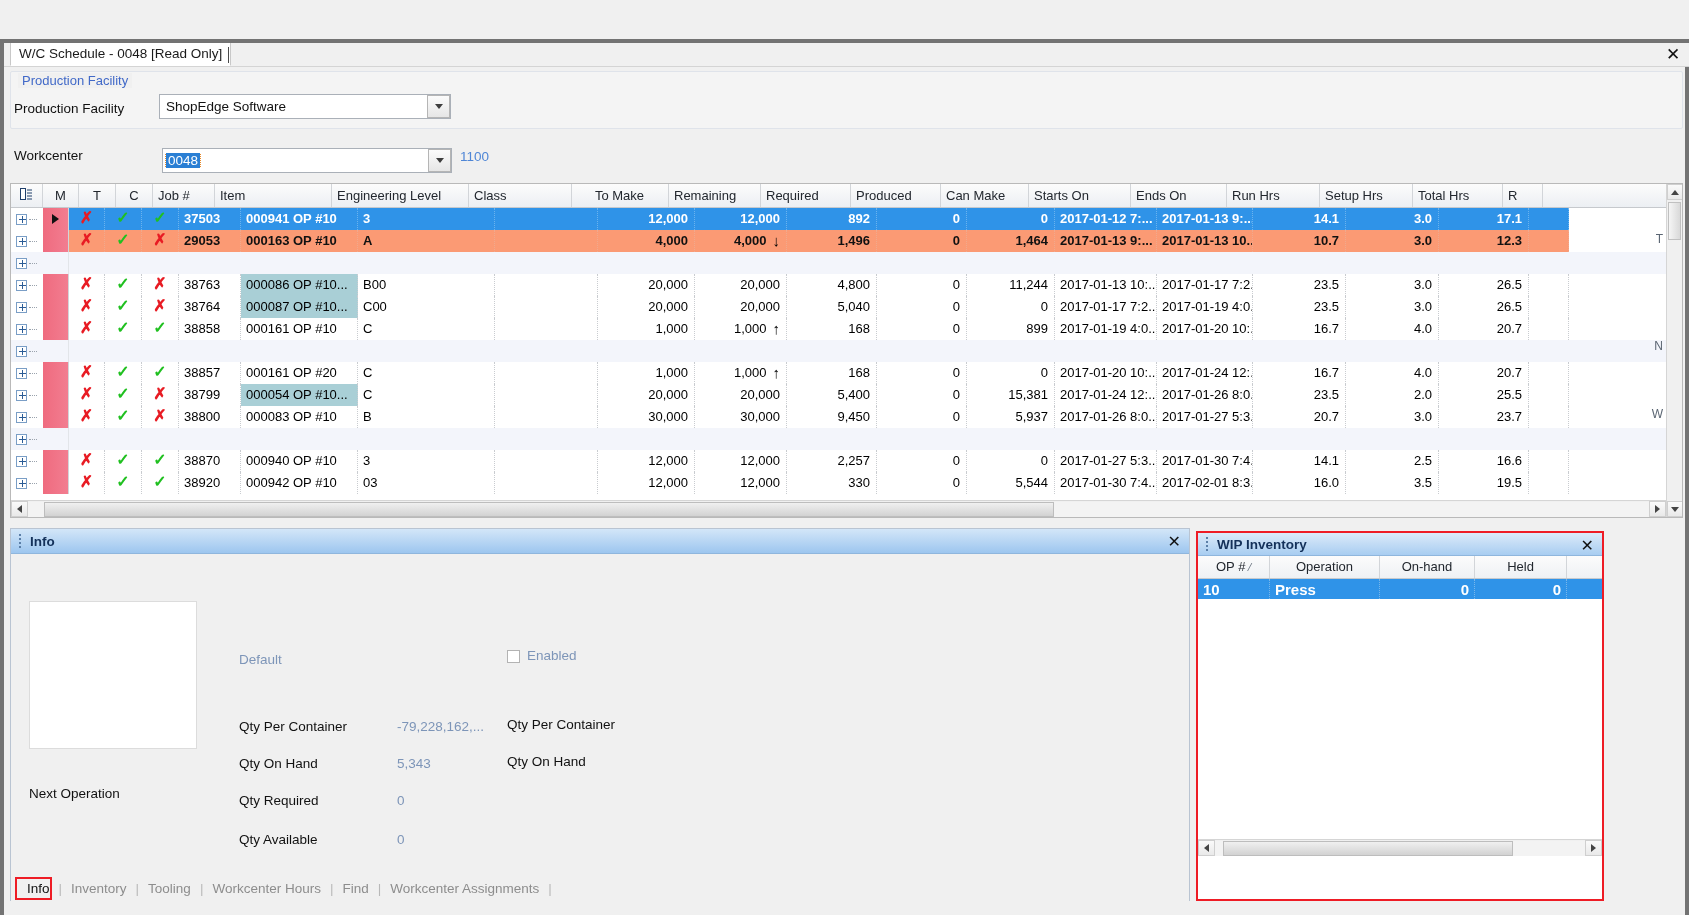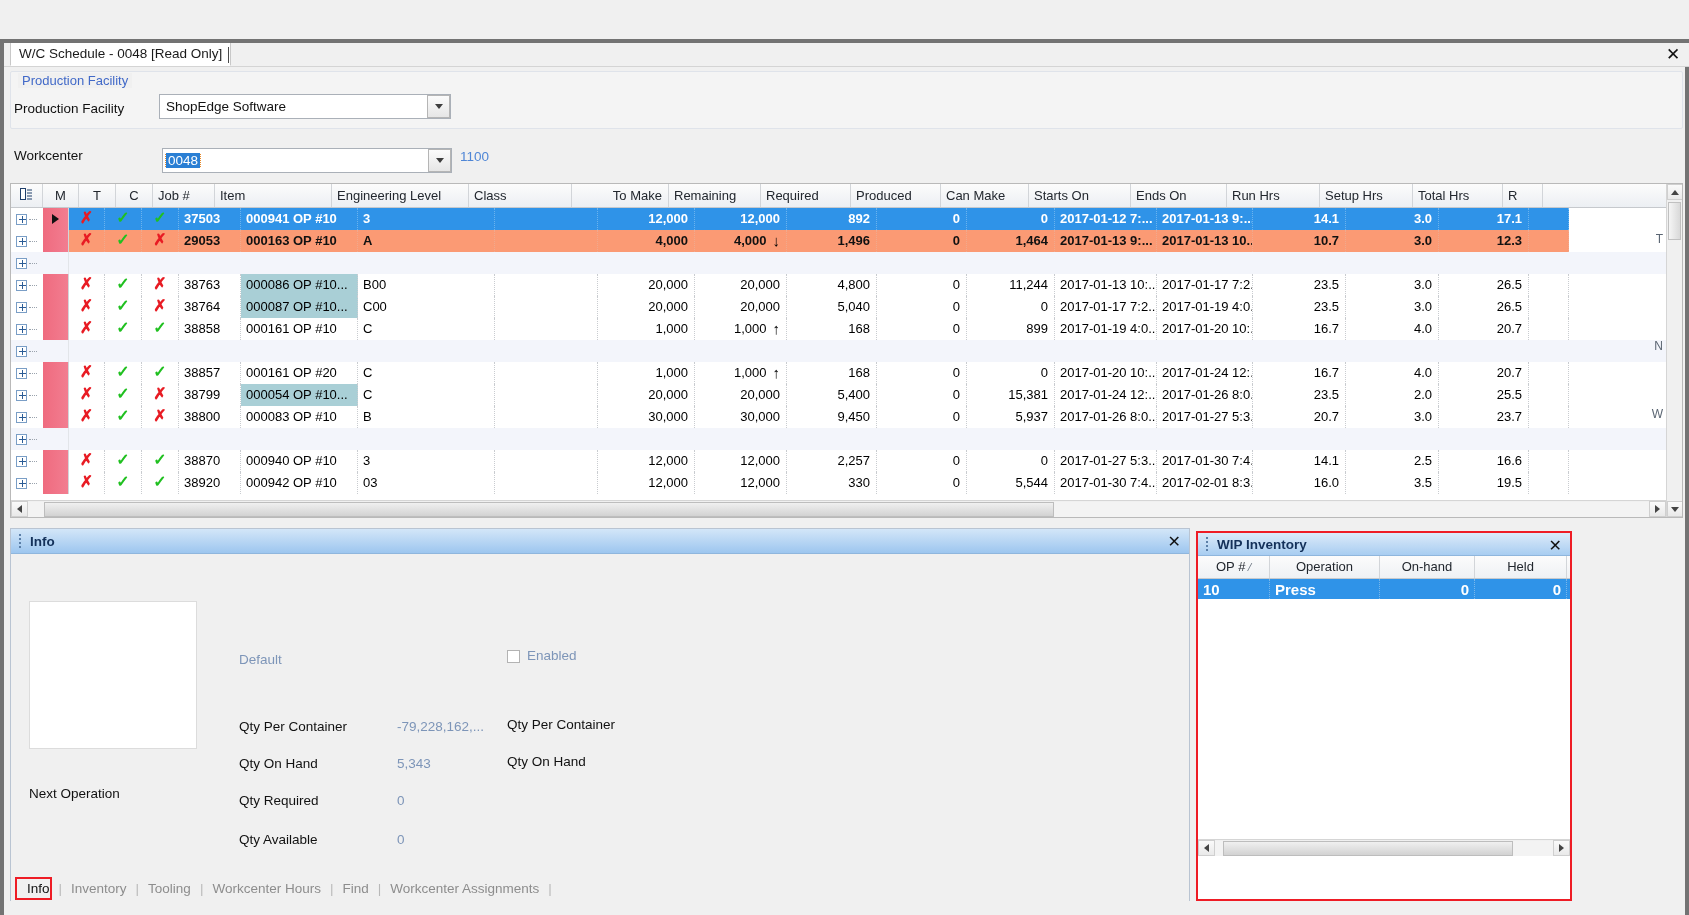--- a/index.html
+++ b/index.html
@@ -232,21 +232,21 @@
   .tabitem { color: #8d8d8d; padding: 2px 9px; white-space: nowrap; cursor: pointer; }
   .tabitem.active { color: #111; }
   .tabsep { color: #b8b8b8; }
   .redbox {
     position: absolute; left: 4px; bottom: 0px; width: 37px; height: 23px;
     border: 2px solid #ee1c25; pointer-events: none;
   }
 
   
   .wip-panel {
-    position: absolute; left: 1192px; top: 488px; width: 376px; height: 370px;
+    position: absolute; left: 1192px; top: 488px; width: 408px; height: 370px;
     background: #ffffff; border: 2px solid #ee1c25;
   }
   .wip-title {
     height: 23px;
     background: linear-gradient(#dceaf9,#a8cdf1);
     border-bottom: 1px solid #8fb6dd;
     display: flex; align-items: center; position: relative;
   }
   .wip-title .ptext { font-size: 13.5px; font-weight: bold; color: #14315a; margin-left: 6px; }
   .wip-head { display: flex; height: 23px; background: linear-gradient(#fcfcfc,#eef1f4); border-bottom: 1px solid #c6c9cd;}
@@ -309,21 +309,21 @@
               <path d="M7 2 h5 M7 5 h5 M7 8 h5 M7 11 h5" stroke="#1f3f6b" stroke-width="1"></path>
             </svg>
         </div>
         <div class="gh ctr" style="flex:0 0 36px;">M</div>
         <div class="gh ctr" style="flex:0 0 37px;">T</div>
         <div class="gh ctr" style="flex:0 0 37px;">C</div>
         <div class="gh" style="flex:0 0 62px;">Job #</div>
         <div class="gh" style="flex:0 0 117px;">Item</div>
         <div class="gh" style="flex:0 0 137px;">Engineering Level</div>
         <div class="gh" style="flex:0 0 103px;">Class</div>
-        <div class="gh num" style="flex:0 0 97px;">To Make</div>
+        <div class="gh num" style="flex:0 0 97px;text-align:center;">To Make</div>
         <div class="gh" style="flex:0 0 92px;">Remaining</div>
         <div class="gh" style="flex:0 0 90px;">Required</div>
         <div class="gh" style="flex:0 0 90px;">Produced</div>
         <div class="gh" style="flex:0 0 88px;">Can Make</div>
         <div class="gh" style="flex:0 0 102px;">Starts On</div>
         <div class="gh" style="flex:0 0 96px;">Ends On</div>
         <div class="gh" style="flex:0 0 93px;">Run Hrs</div>
         <div class="gh" style="flex:0 0 93px;">Setup Hrs</div>
         <div class="gh" style="flex:0 0 90px;">Total Hrs</div>
         <div class="gh" style="flex:0 0 40px;">R</div>

